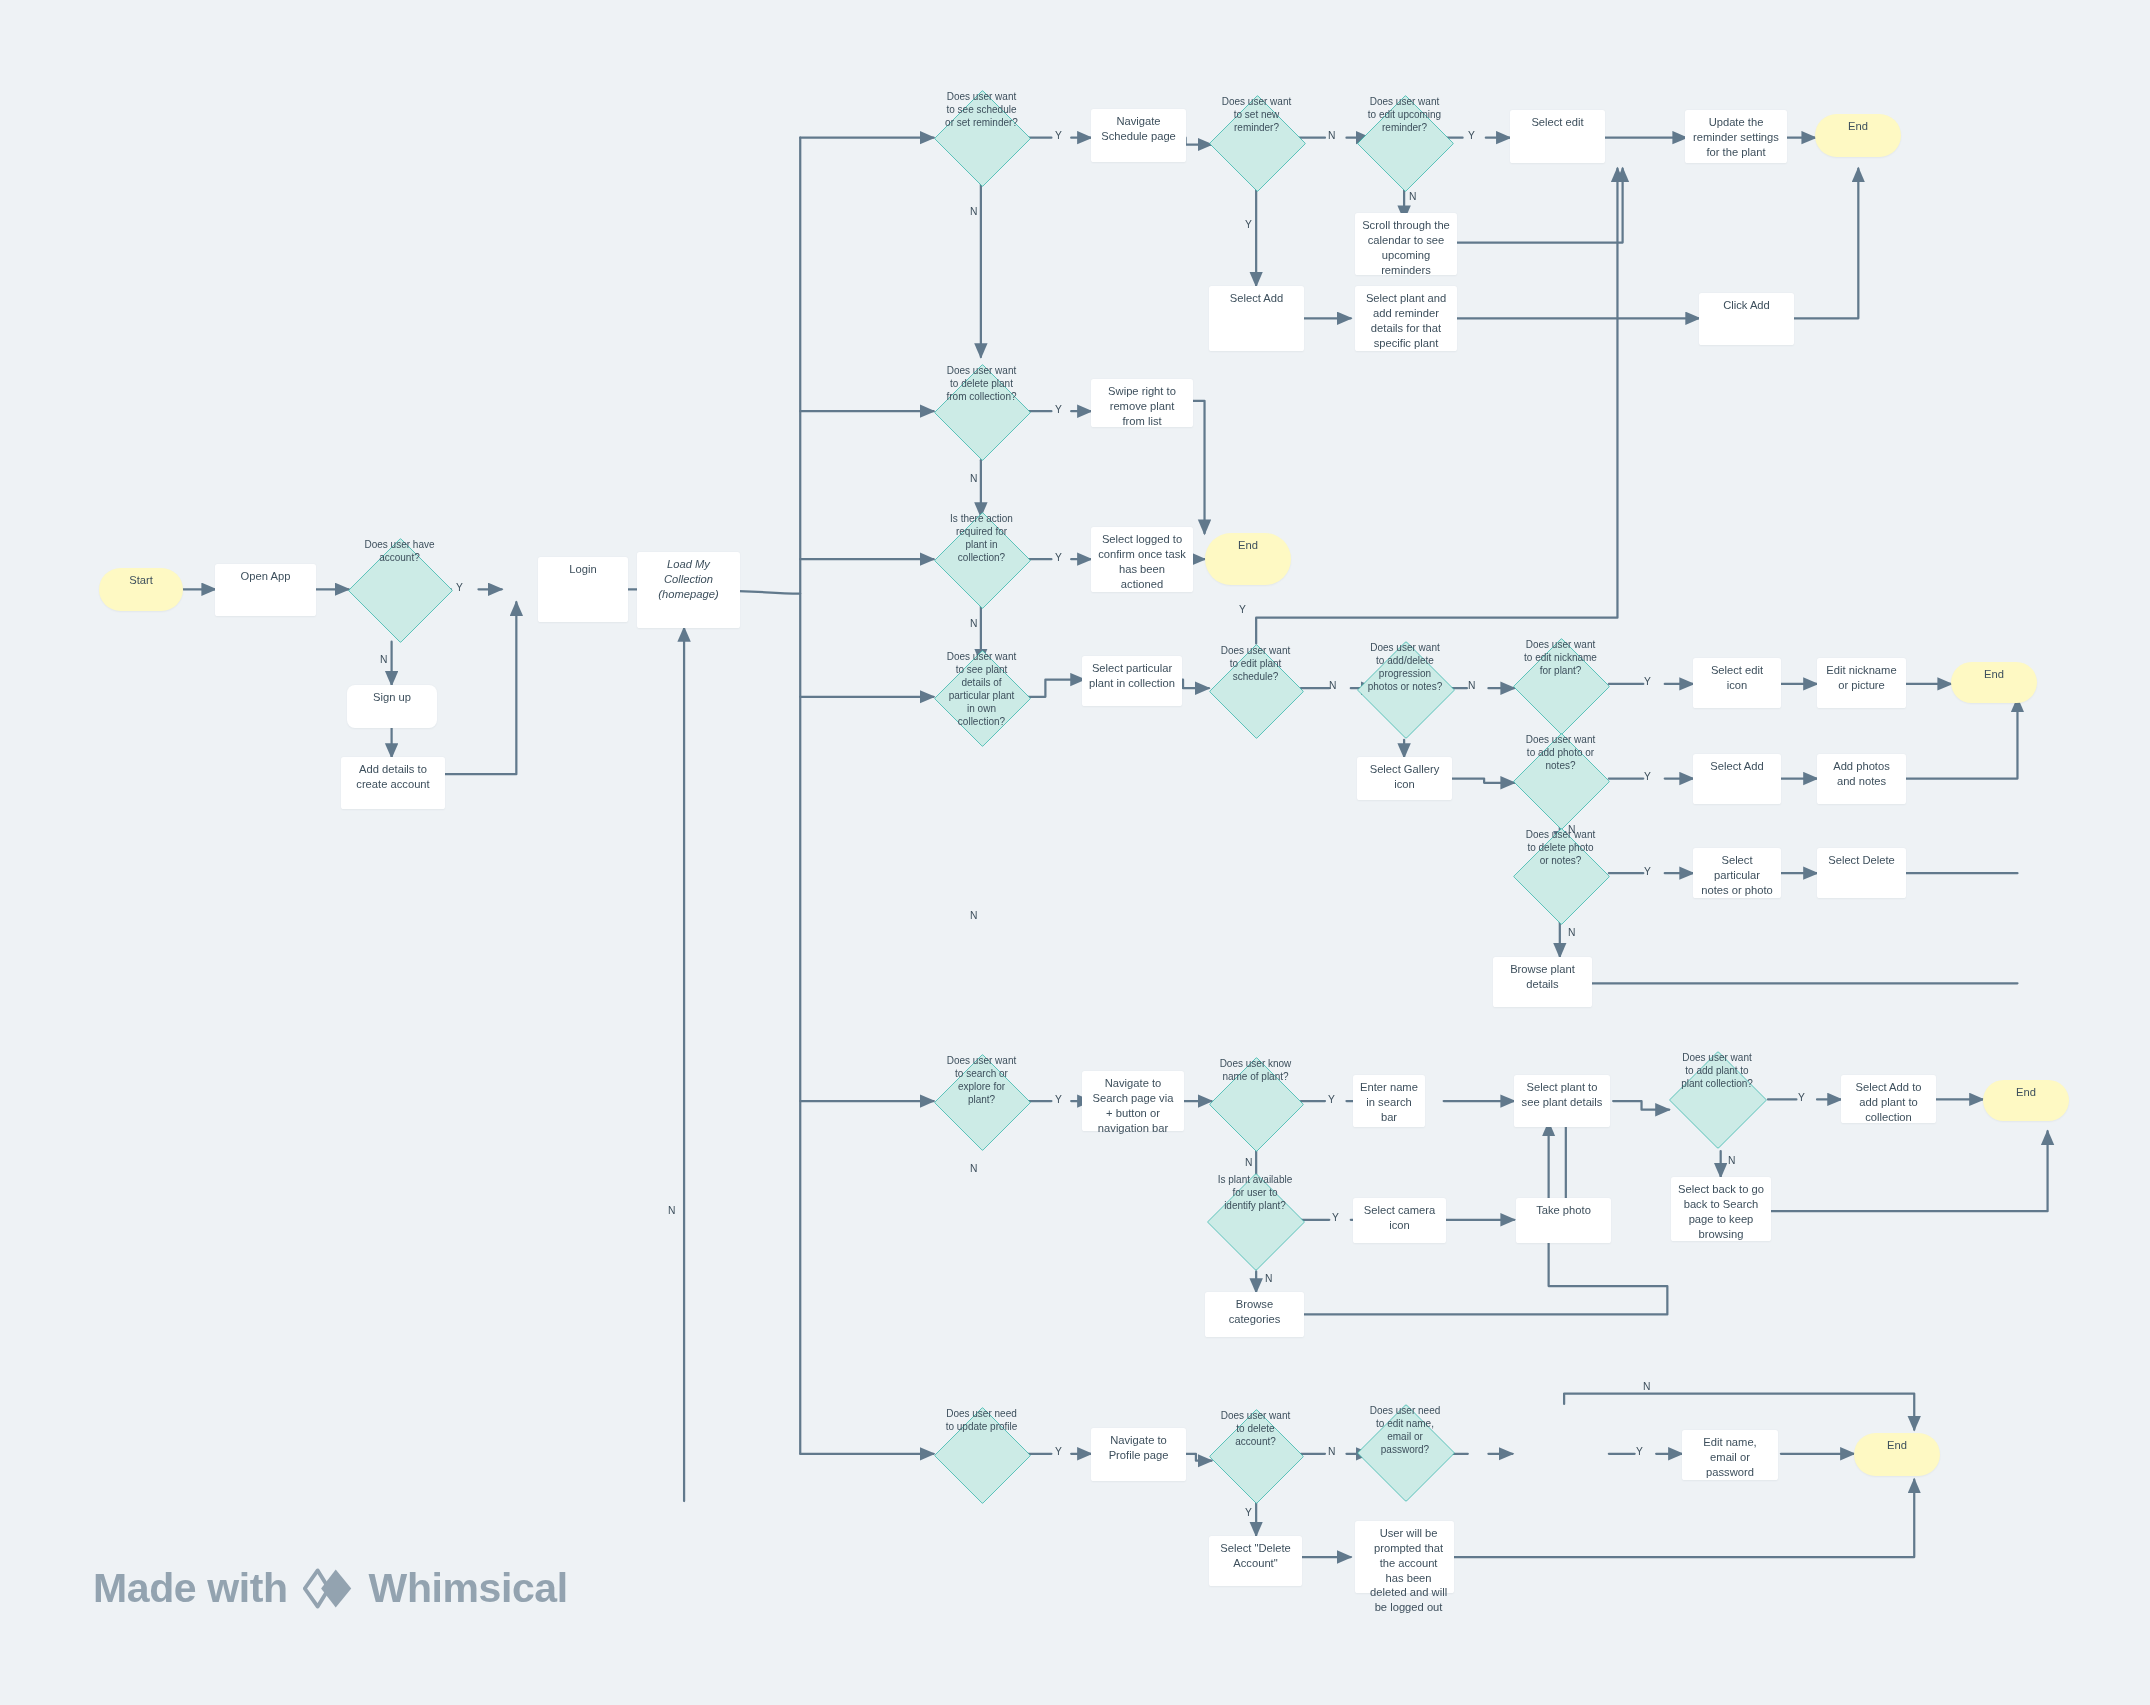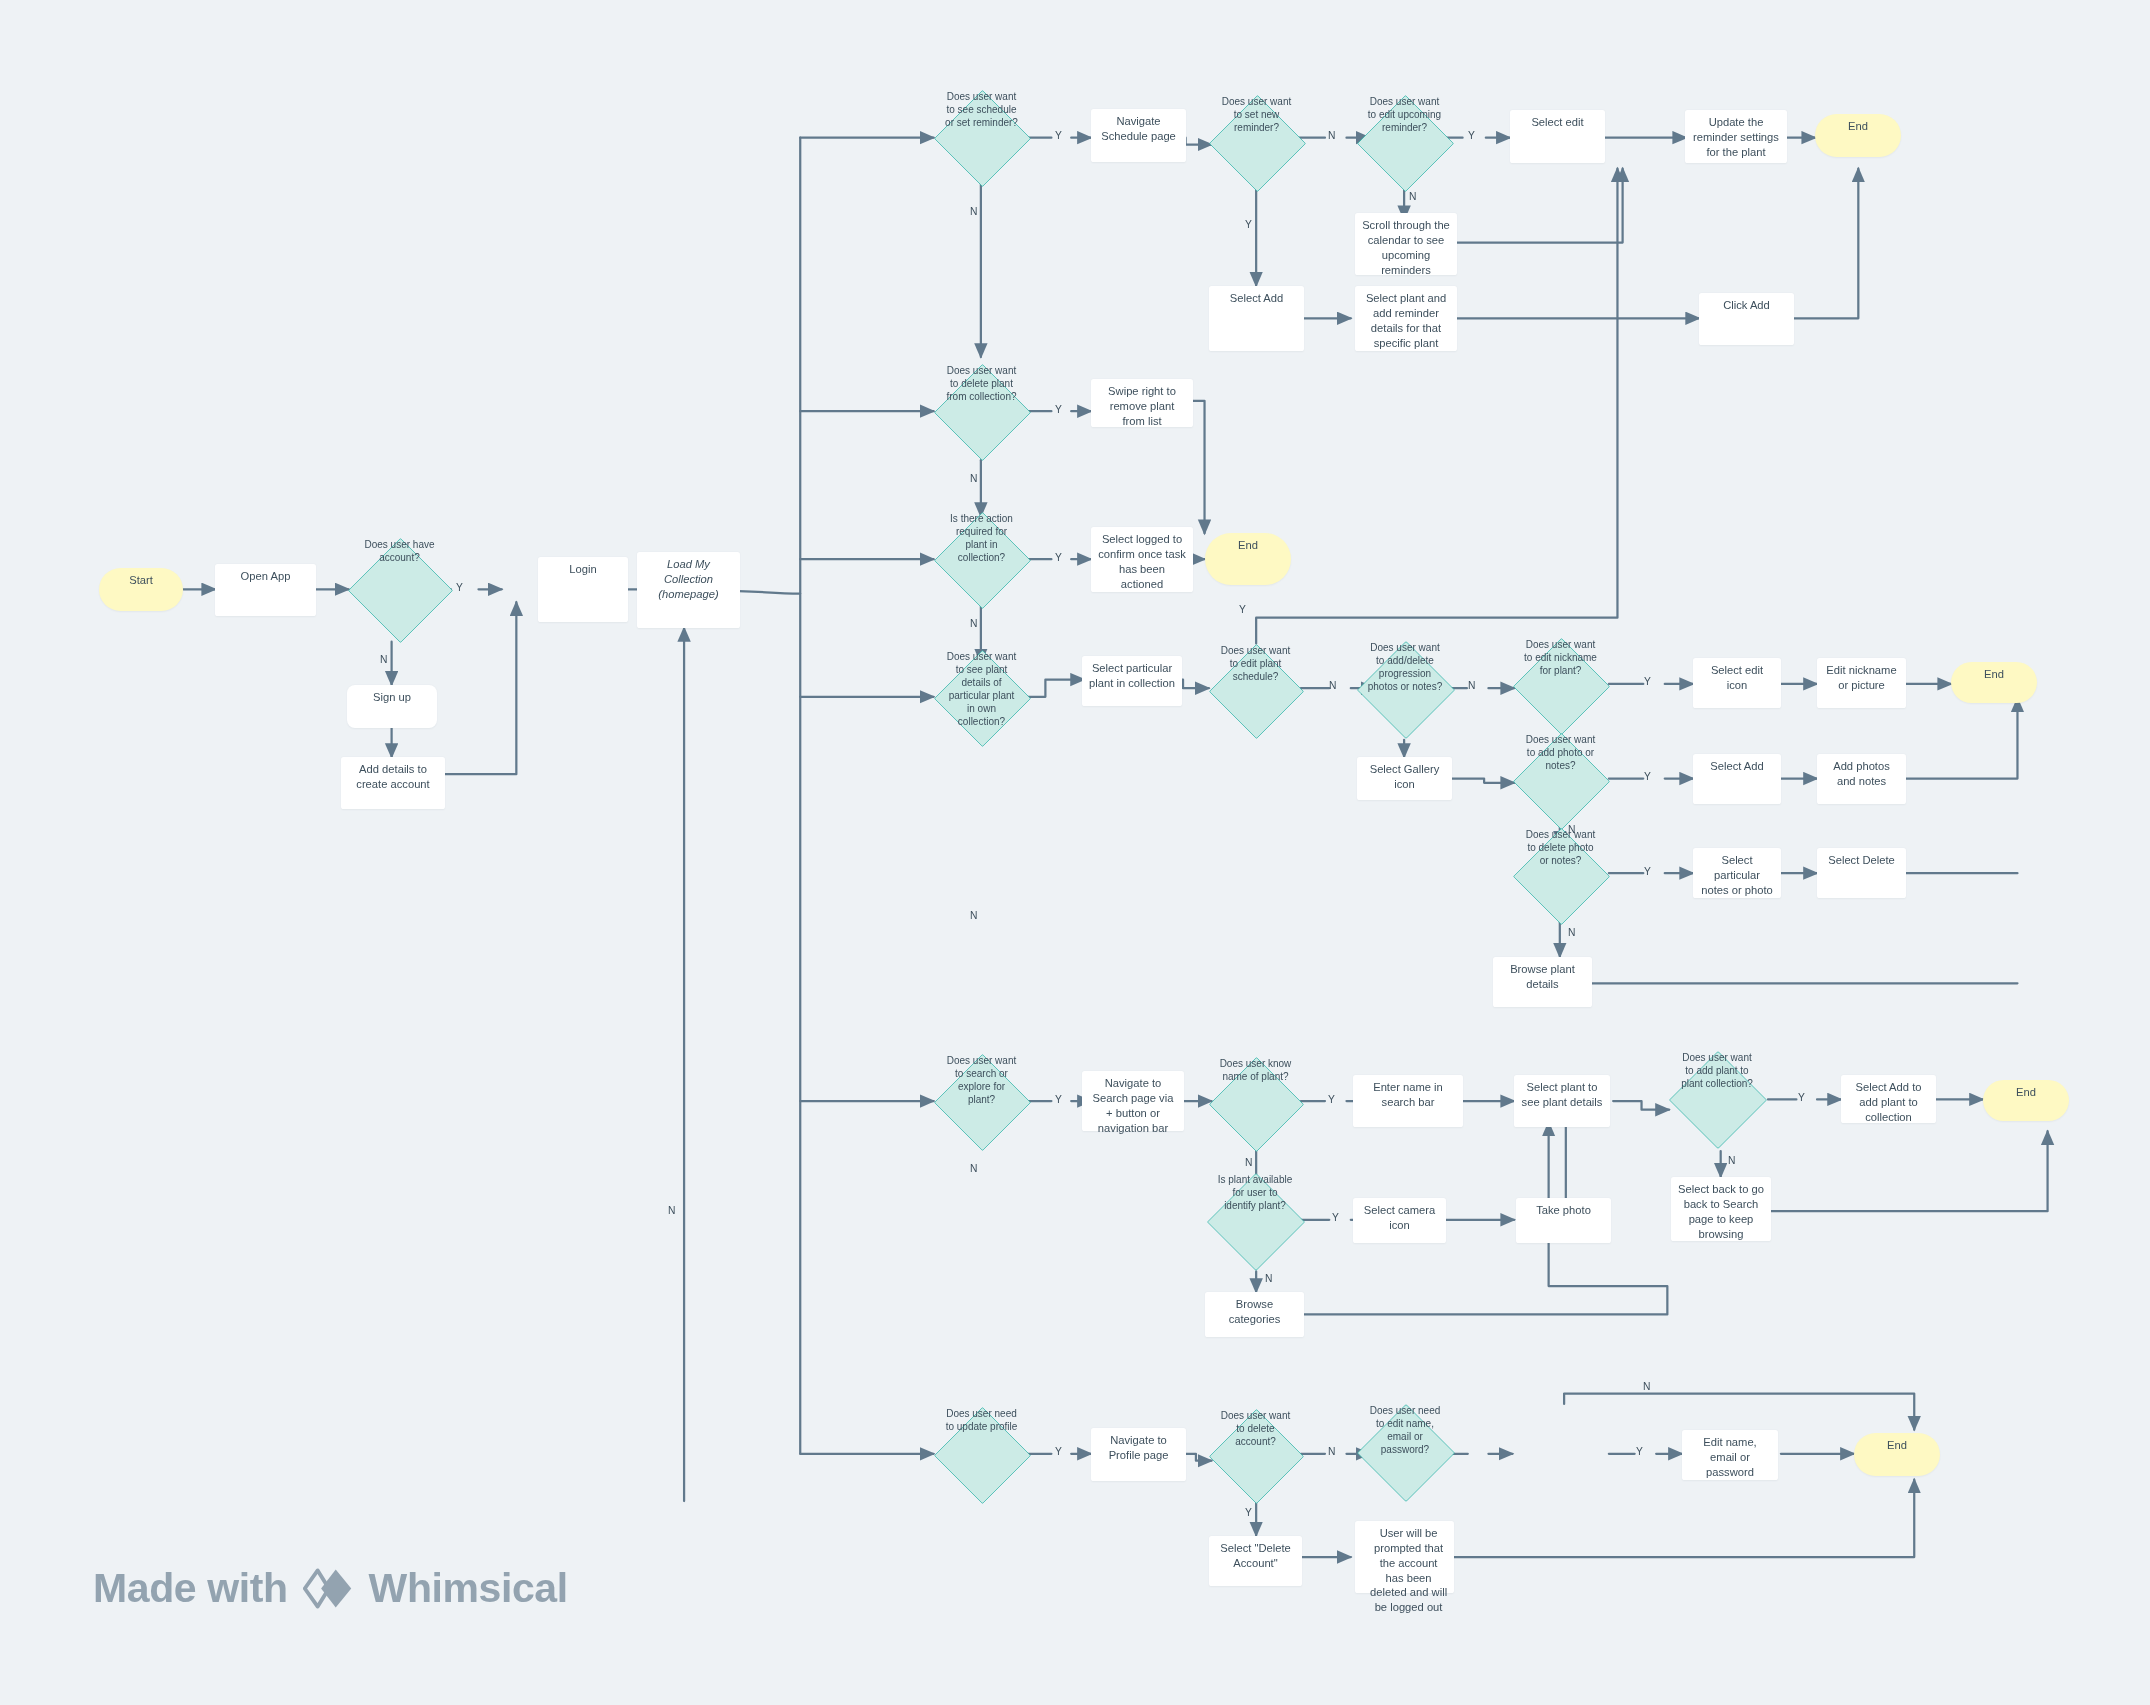--- a/index.html
+++ b/index.html
@@ -421,21 +421,21 @@
 
   <div class="node process" style="left:1082px; top:1071px; width:102px; height:60px;">
     <span>Navigate to Search page via + button or navigation bar</span>
   </div>
 
   <div class="node decision" style="left:1209px; top:1057px; width:93px; height:93px;">
     <span class="dia-shape"></span>
     <span class="dia-label">Does user know name of plant?</span>
   </div>
 
-  <div class="node process" style="left:1353px; top:1075px; width:110px; height:52px;">
+  <div class="node process" style="left:1353px; top:1075px; width:72px; height:52px;">
     <span>Enter name in search bar</span>
   </div>
 
   <div class="node process" style="left:1514px; top:1075px; width:96px; height:52px;">
     <span>Select plant to see plant details</span>
   </div>
 
   <div class="node decision" style="left:1669px; top:1051px; width:96px; height:96px;">
     <span class="dia-shape"></span>
     <span class="dia-label">Does user want to add plant to plant collection?</span>

